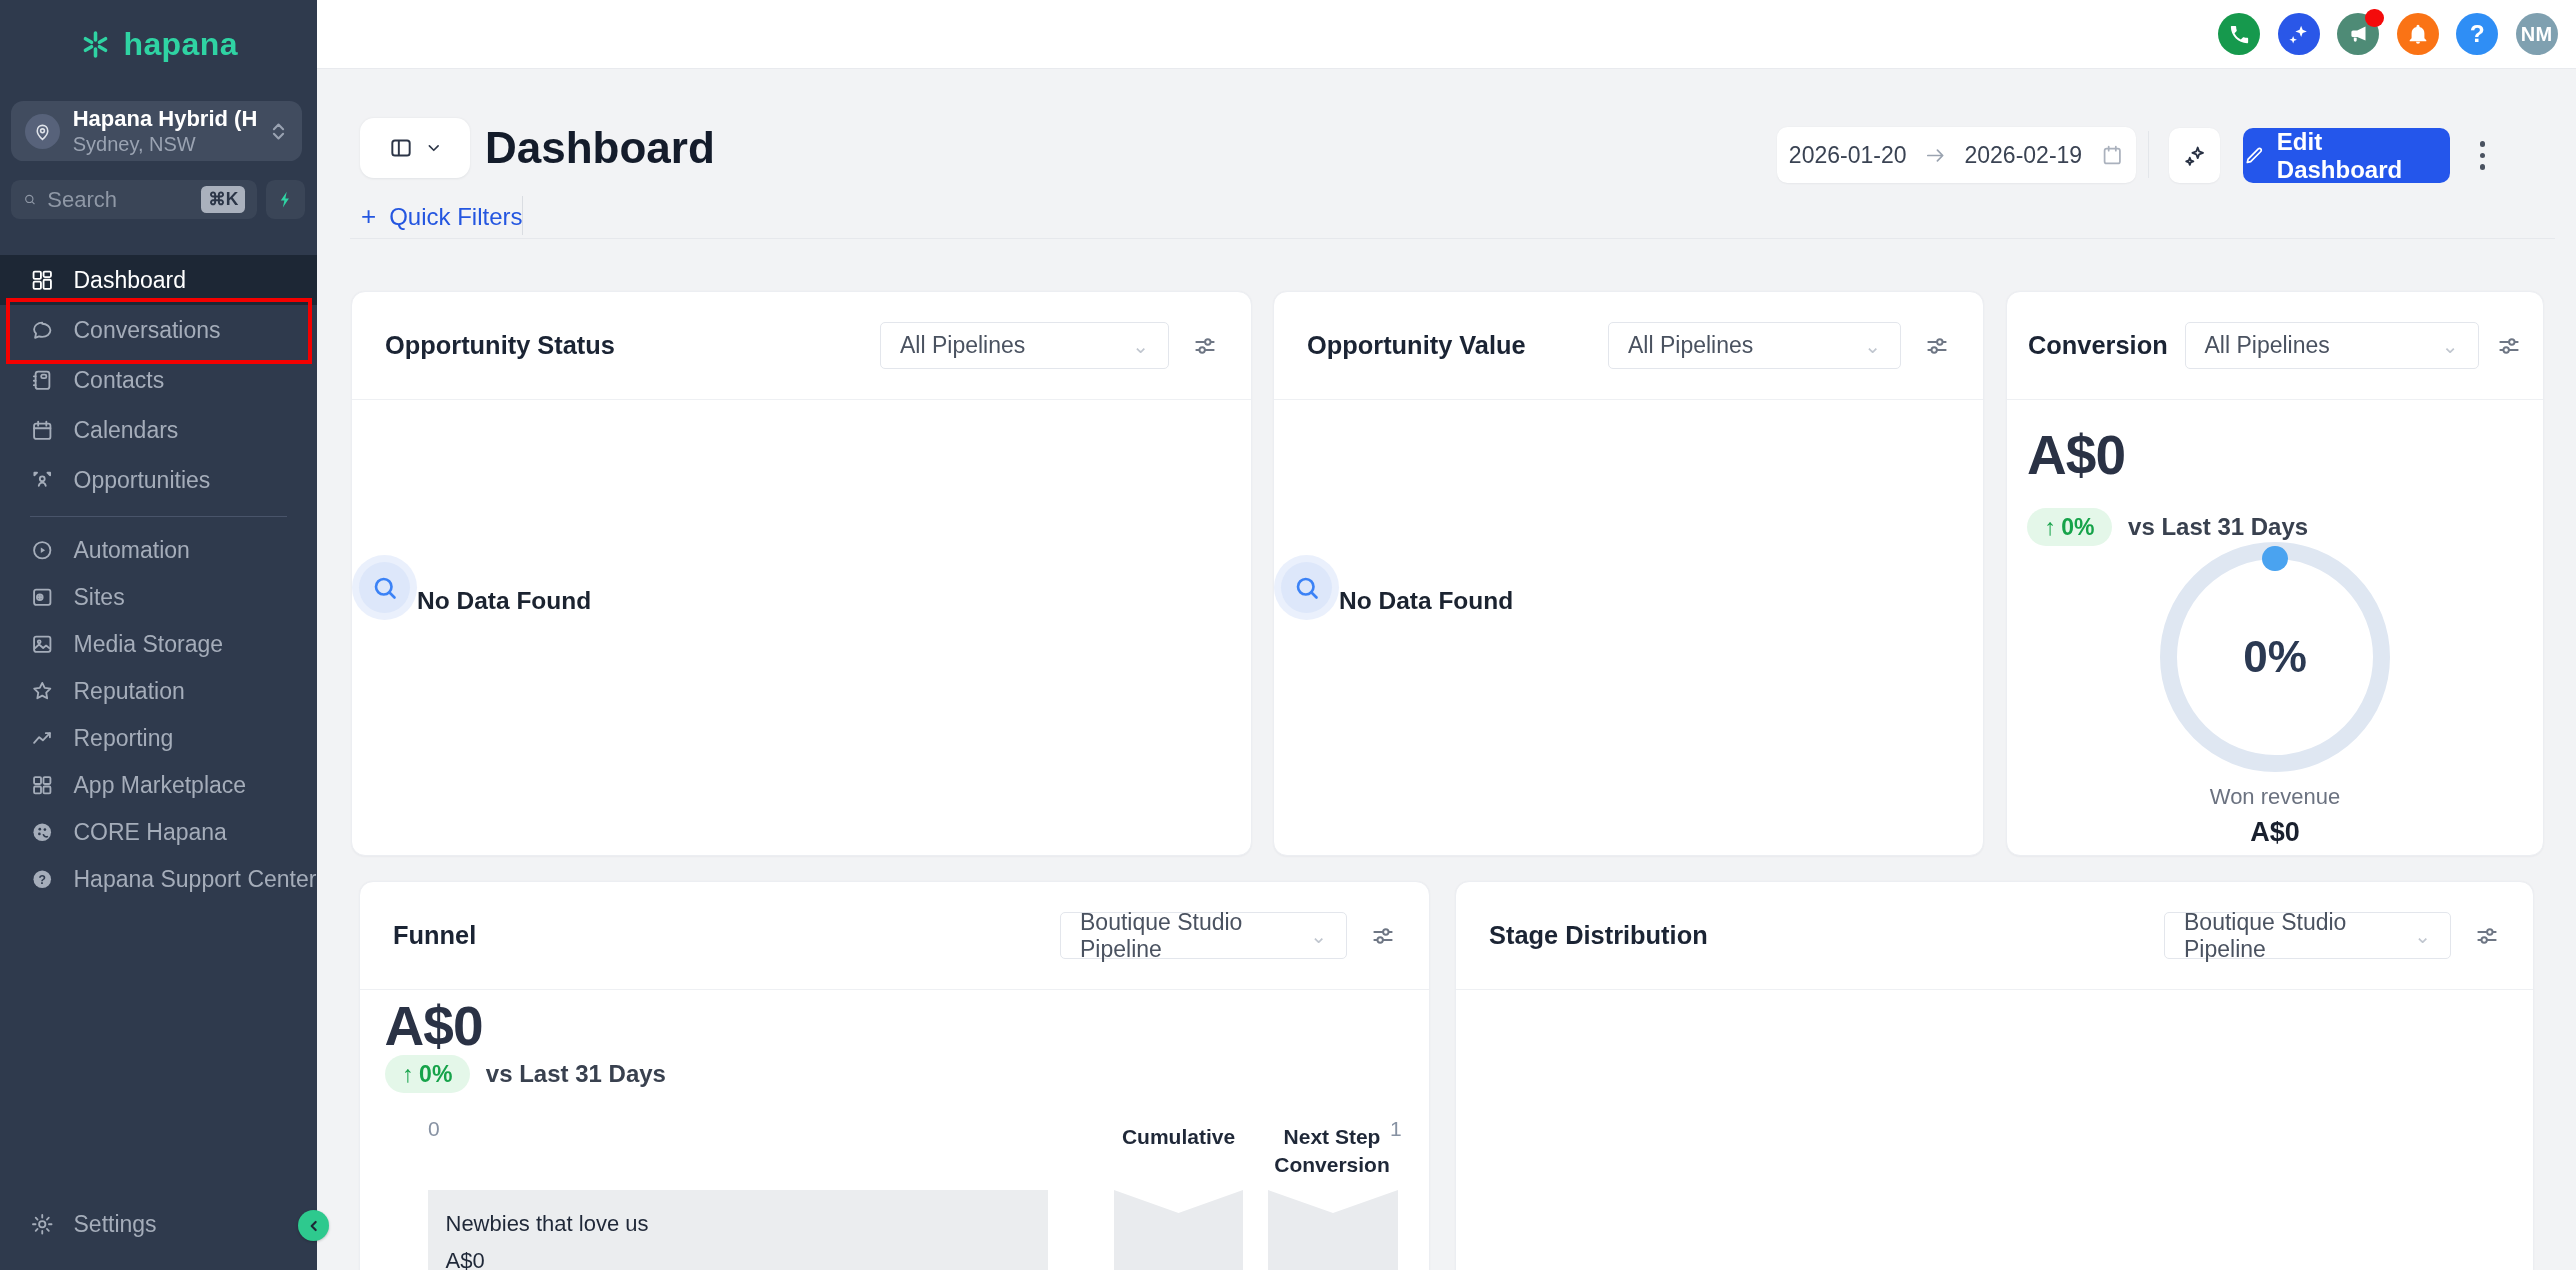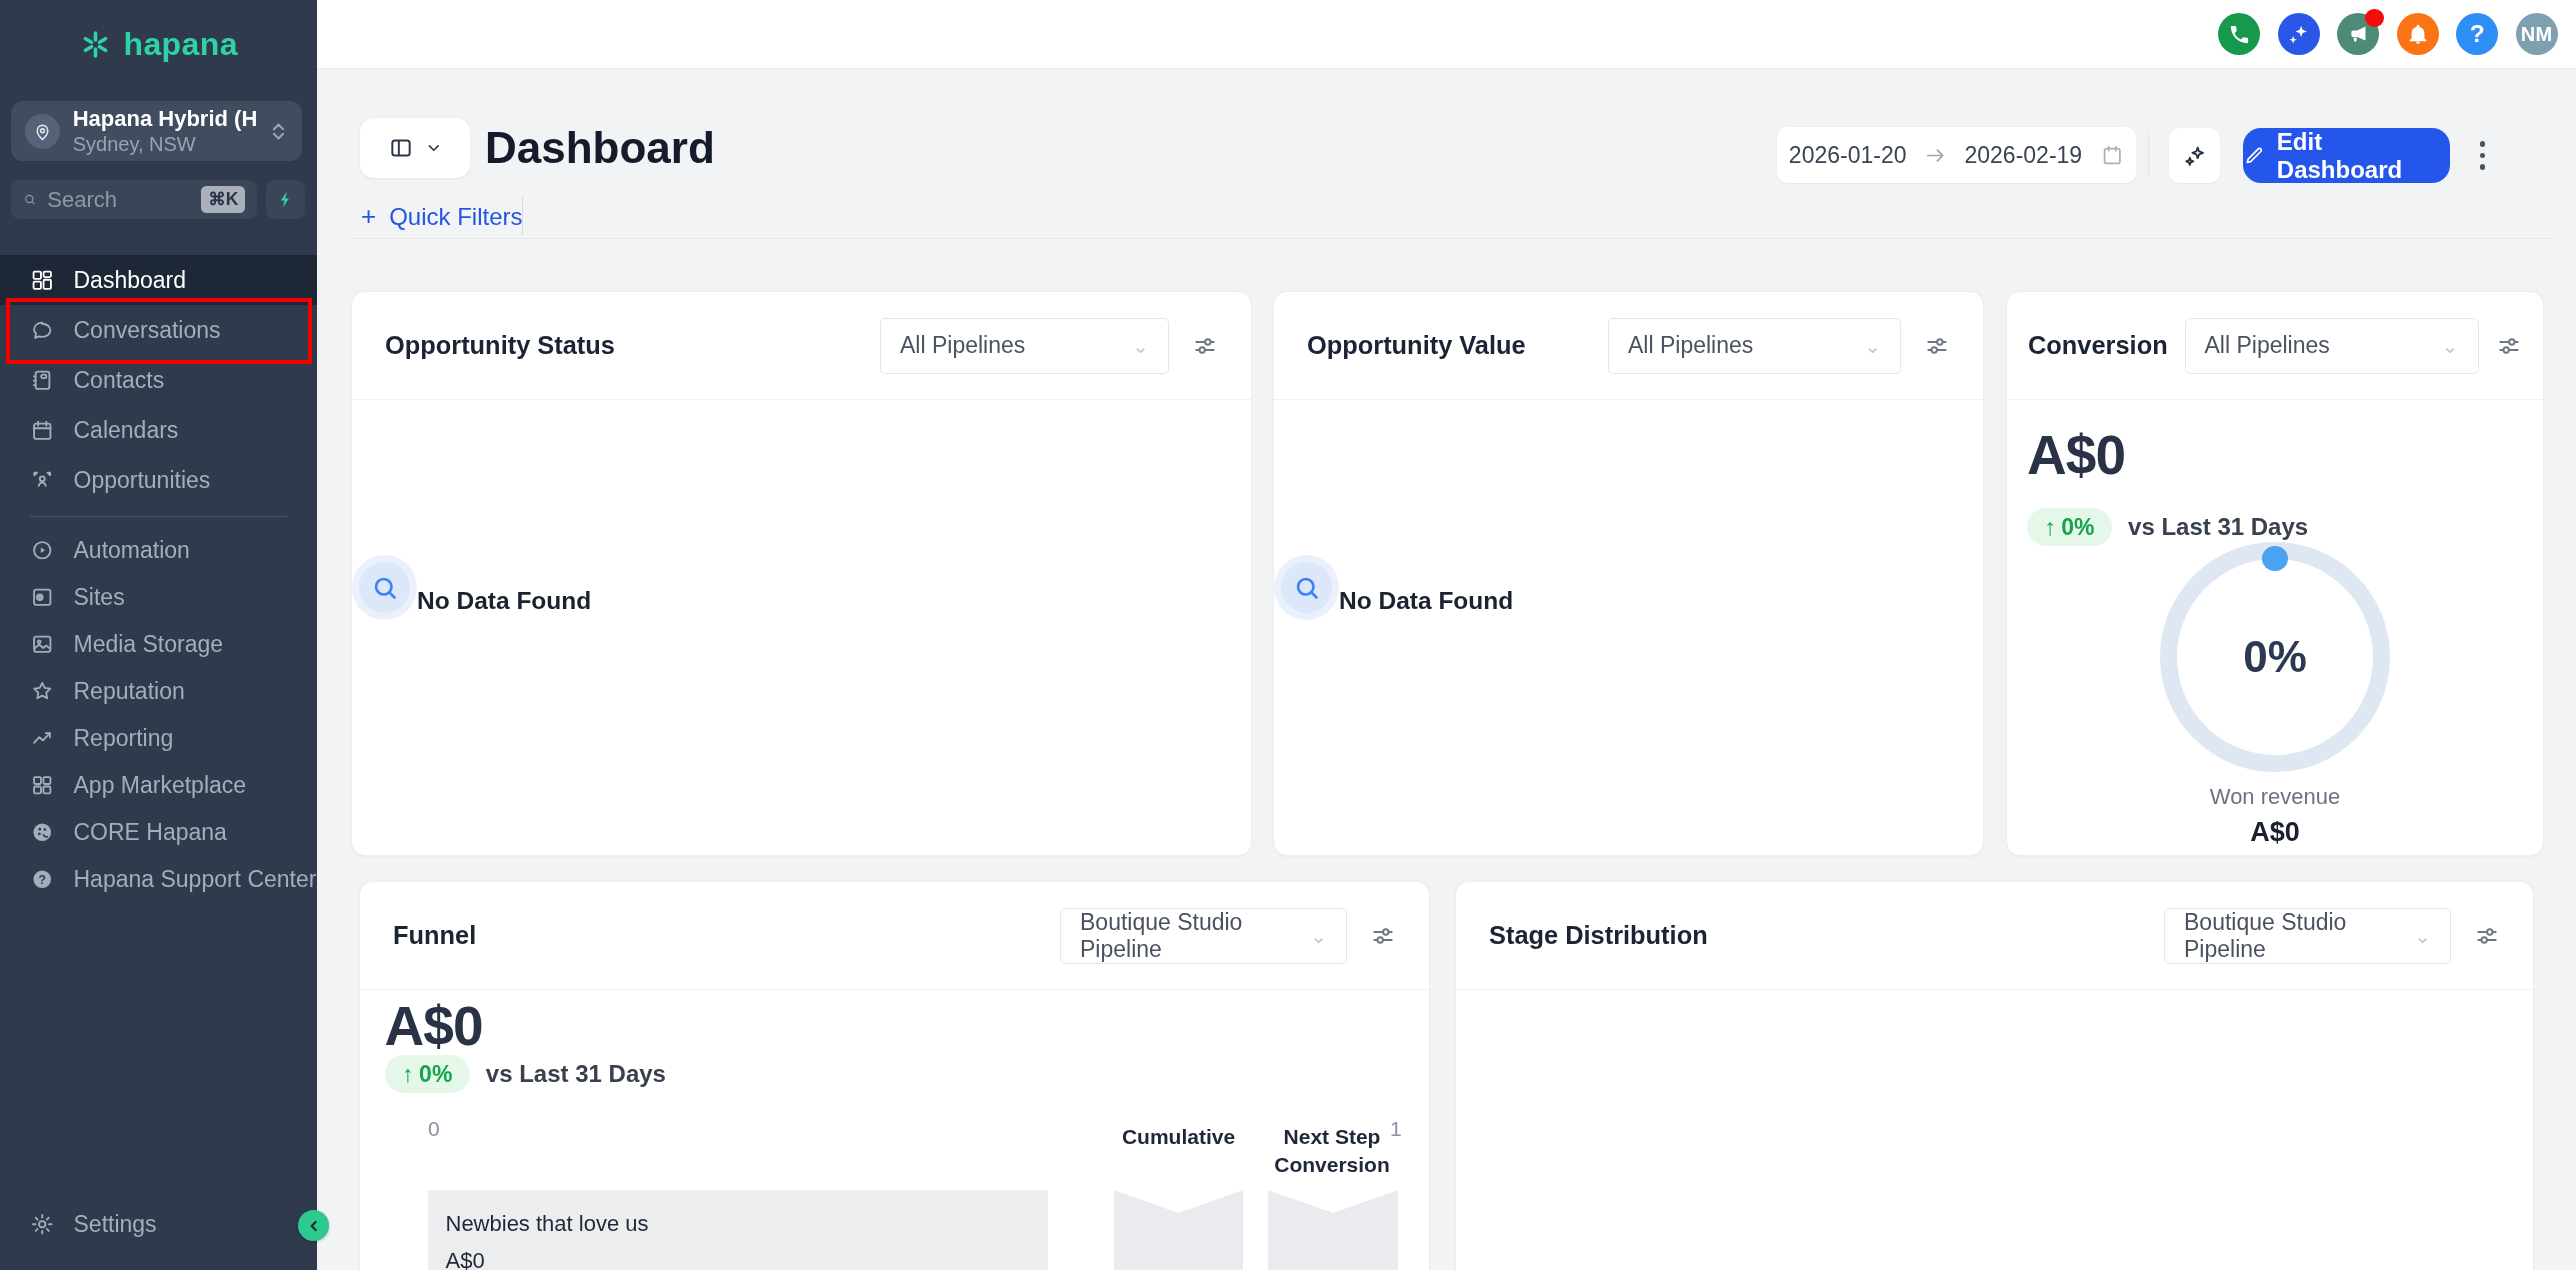--- a/index.html
+++ b/index.html
@@ -47,37 +47,37 @@
   
   .view-btn{position:absolute;left:360px;top:118px;width:110px;height:60px;background:#fff;border-radius:14px;
     box-shadow:0 0.9px 2.6px rgba(16,24,40,.07);display:flex;align-items:center;justify-content:center;gap:10.5px;color:#2c3547;cursor:pointer;}
   .page-title{position:absolute;left:485px;top:123px;font-size:44px;font-weight:700;color:#141c2b;}
   .date-box{position:absolute;left:1777px;top:127px;width:359px;height:56px;background:#fff;border-radius:10.5px;
     box-shadow:0 0.9px 1.8px rgba(16,24,40,.05);display:flex;align-items:center;justify-content:center;gap:17.5px;
     font-size:23px;color:#3a4353;cursor:pointer;}
   .hdr-vdivider{position:absolute;left:2148px;top:131px;width:0.9px;height:47px;background:#e3e6ea;}
   .ai-btn{position:absolute;left:2169px;top:128px;width:51px;height:55px;background:#fff;border-radius:10.5px;
     box-shadow:0 0.9px 1.8px rgba(16,24,40,.05);display:flex;align-items:center;justify-content:center;cursor:pointer;}
-  .edit-btn{position:absolute;left:2243px;top:128px;width:207px;height:55px;background:#2456eb;border-radius:18px;
+  .edit-btn{position:absolute;left:2243px;top:128px;width:207px;height:55px;background:#2456eb;border-radius:10px;
     color:#fff;font-size:24px;font-weight:600;display:flex;align-items:center;justify-content:center;gap:11.4px;cursor:pointer;}
   .kebab{position:absolute;left:2474px;top:131px;width:17.5px;height:49px;display:flex;flex-direction:column;
     align-items:center;justify-content:center;gap:6.1px;cursor:pointer;}
   .kebab i{width:5.3px;height:5.3px;border-radius:50%;background:#4a5260;}
   .quick-filters{position:absolute;left:361px;top:198px;height:37px;display:flex;align-items:center;gap:13px;
     color:#2456e0;font-size:24px;font-weight:500;cursor:pointer;}
   .qf-plus{font-size:26px;font-weight:400;}
   .qf-vdivider{position:absolute;left:522px;top:196px;width:0.9px;height:39px;background:#dadde2;}
   .content-divider{position:absolute;left:350px;top:238px;right:21px;height:0.9px;background:#e6e8ec;}
 
   
   .card{position:absolute;background:#fff;border-radius:14px;border:0.9px solid #eceef2;box-shadow:0 0.9px 1.8px rgba(16,24,40,.04);}
   .card-header{height:108px;border-bottom:0.9px solid #eef0f3;display:flex;align-items:center;justify-content:space-between;padding:0 33px;gap:21px;}
   .card-title{font-size:25.4px;font-weight:700;color:#1b2434;white-space:nowrap;overflow:hidden;flex:1;min-width:0;}
   .hdr-right{display:flex;align-items:center;gap:23px;flex:none;}
-  .select{height:56px;border:0.9px solid #e3e6ec;border-radius:5px;display:flex;align-items:center;justify-content:space-between;
+  .select{height:47px;border:0.9px solid #e3e6ec;border-radius:5px;display:flex;align-items:center;justify-content:space-between;
     padding:0 19px;font-size:23px;color:#4a5260;background:#fff;cursor:pointer;}
   .select .chev{color:#c0c6cf;font-size:20px;margin-left:14px;}
   .sliders{cursor:pointer;}
   .nodata{position:absolute;top:263px;left:0;width:100%;display:flex;flex-direction:row;align-items:center;}
   .nodata-outer{width:65px;height:65px;border-radius:50%;background:#eaf0fc;display:flex;align-items:center;justify-content:center;}
   .nodata-inner{width:51px;height:51px;border-radius:50%;background:#dde7fa;display:flex;align-items:center;justify-content:center;}
   .nodata-text{margin-top:26px;font-size:24.5px;font-weight:700;color:#1b2330;}
   .big-amount{font-size:55px;font-weight:800;color:#2a3245;letter-spacing:-0.9px;}
   .delta-row{display:flex;align-items:center;gap:16px;}
   .pill{display:inline-flex;align-items:center;gap:5.3px;background:#e4f7e9;color:#16a34a;border-radius:21px;

